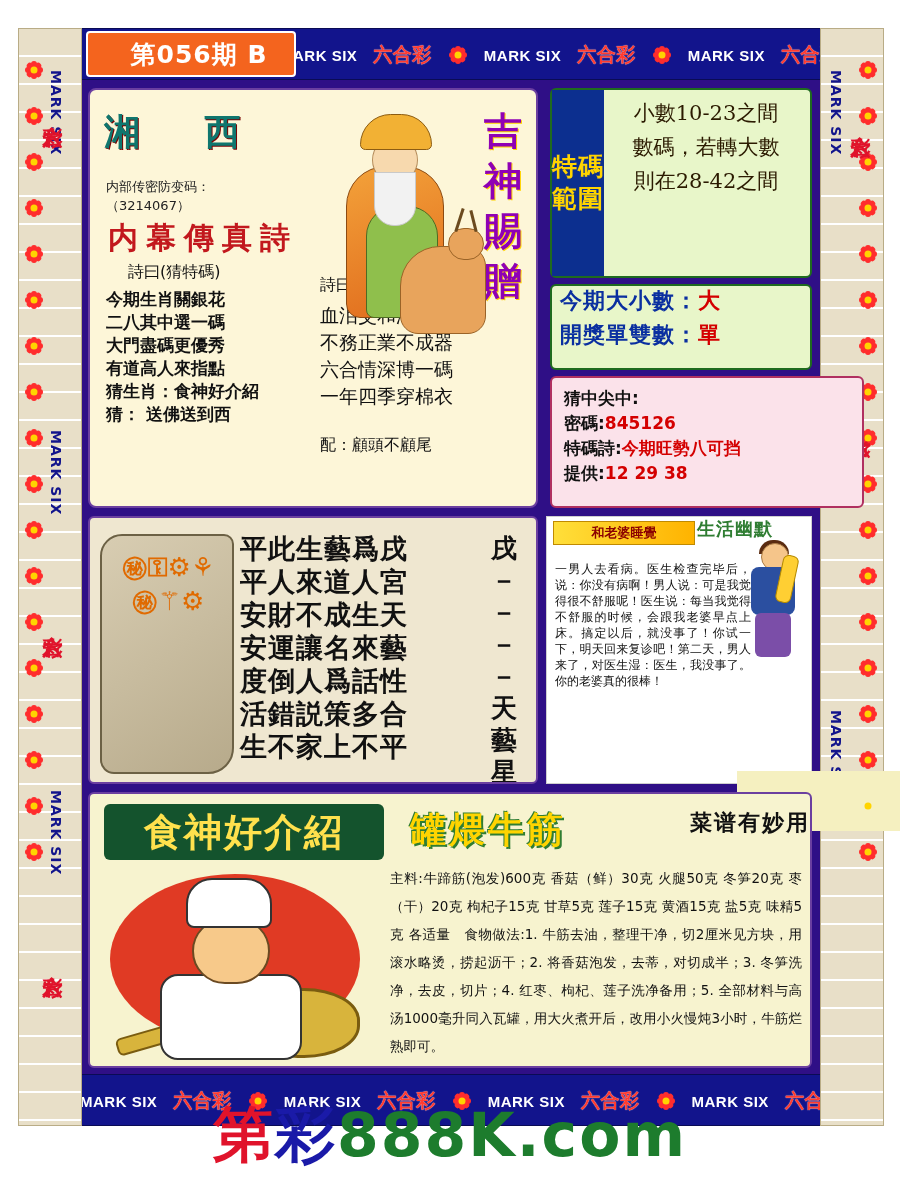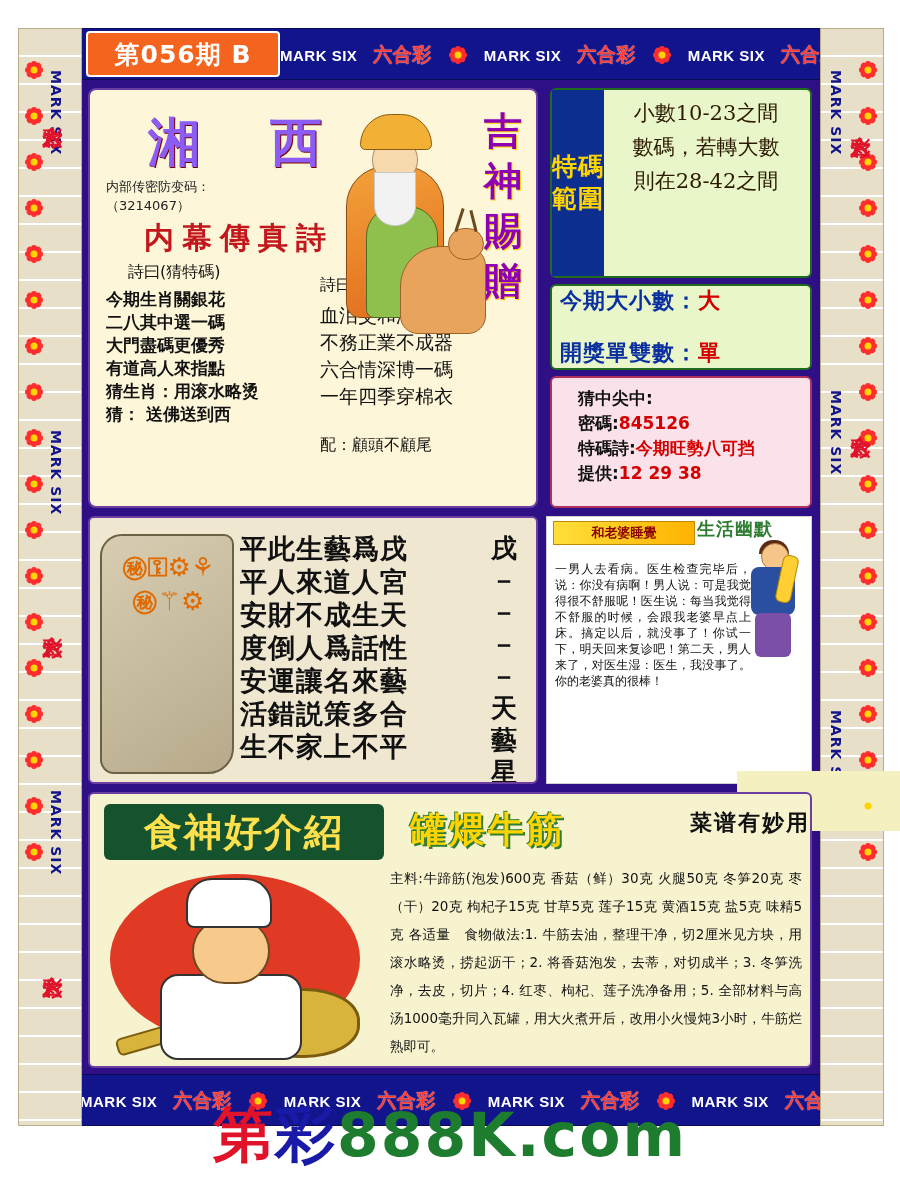--- a/index.html
+++ b/index.html
@@ -68,49 +68,49 @@
   }
   .side-flowers{position:absolute;display:flex;flex-direction:column;align-items:center;gap:26px;}
 
   
   .issue-badge{
     position:absolute;left:86px;top:31px;width:190px;height:42px;
     background:#f4641e;border:2px solid #fff;border-radius:4px;
     color:#fff;font-size:25px;font-weight:bold;
     display:flex;align-items:center;justify-content:center;
     letter-spacing:1px;
+    padding-left:16px;
   }
 
   
   .content{
     position:absolute;left:82px;top:80px;width:738px;height:994px;
     background:#2f0f86;
   }
 
   
   .panel{position:absolute;box-sizing:border-box;}
   .poem-panel{
     left:6px;top:8px;width:450px;height:420px;
     background:#fdf6d8;border:2px solid #6b3fa0;border-radius:8px;
     overflow:hidden;
   }
   .xiangxi{
-    position:absolute;left:14px;top:18px;font-size:52px;font-weight:bold;
-    color:#8b5cf6;letter-spacing:26px;
+    position:absolute;left:14px;top:18px;font-size:36px;font-weight:bold;
+    color:#0f766e;letter-spacing:26px;
     text-shadow:1px 1px 0 #7a0000;
     font-family:"DejaVu Sans",sans-serif;
-    margin-left:44px;
   }
   .secret-line{
     position:absolute;left:16px;top:88px;font-size:13px;color:#222;
   }
   .secret-num{position:absolute;left:16px;top:107px;font-size:13px;color:#222;}
   .neimu{
     position:absolute;left:18px;top:128px;font-size:30px;font-weight:bold;
-    color:#c2181d;letter-spacing:8px;margin-left:36px;
+    color:#c2181d;letter-spacing:8px;
   }
   .shiyue1{position:absolute;left:38px;top:172px;font-size:16px;color:#111;}
   .poem-left{
     position:absolute;left:16px;top:198px;font-size:17px;color:#111;
     line-height:23px;font-weight:bold;
   }
   .shiyue2{position:absolute;left:230px;top:185px;font-size:16px;color:#111;}
   .poem-right{
     position:absolute;left:230px;top:212px;font-size:19px;color:#111;
     line-height:27px;
@@ -173,29 +173,29 @@
     line-height:32px;letter-spacing:1px;
   }
   .tema-body{
     position:absolute;left:56px;top:6px;right:6px;bottom:6px;
     color:#2b1a00;font-size:21px;line-height:34px;text-align:center;
     font-family:"DejaVu Serif","Liberation Serif",serif;
   }
   .daxiao-panel{
     left:468px;top:204px;width:262px;height:86px;
     background:#e8f6c9;border:2px solid #1f6b1f;border-radius:6px;
-    display:flex;flex-direction:column;justify-content:space-between;gap:4px;
+    display:flex;flex-direction:column;justify-content:flex-start;gap:4px;
     padding-left:8px;
   }
   .daxiao-line{font-size:22px;font-weight:bold;color:#0a2fa0;letter-spacing:1px;}
   .daxiao-line .val{color:#d40000;}
   .guess-panel{
-    left:468px;top:296px;width:262px;height:132px;
+    left:468px;top:296px;width:314px;height:132px;
     background:#fbe2ea;border:2px solid #b03060;border-radius:6px;
-    padding:8px 26px;box-sizing:border-box;
+    padding:8px 12px;box-sizing:border-box;
   }
   .guess-panel div{font-size:17px;color:#111;line-height:25px;font-weight:bold;}
   .guess-panel .red{color:#d40000;}
 
   
   .stone-panel{
     left:6px;top:436px;width:450px;height:268px;
     background:#efe7d0;border:2px solid #6b3fa0;border-radius:6px;
     overflow:hidden;
   }
@@ -554,21 +554,21 @@
       <div class="xiangxi">湘 西</div>
       <div class="secret-line">内部传密防变码：</div>
       <div class="secret-num">（3214067）</div>
       <div class="neimu">内幕傳真詩</div>
       <div class="shiyue1">詩曰(猜特碼)</div>
       <div class="poem-left">
         <div>今期生肖關銀花</div>
         <div>二八其中選一碼</div>
         <div>大門盡碼更優秀</div>
         <div>有道高人來指點</div>
-        <div>猜生肖：用滚水略烫</div>
+        <div>猜生肖：食神好介紹</div>
         <div>猜： 送佛送到西</div>
       </div>
       <div class="shiyue2">詩曰(猜平、連碼)</div>
       <div class="poem-right">
         <div>血泪交和滋淋淋</div>
         <div>不務正業不成器</div>
         <div>六合情深博一碼</div>
         <div>一年四季穿棉衣</div>
       </div>
       <div class="peiline">配：顧頭不顧尾</div>
@@ -618,22 +618,22 @@
     </div>
 
     <div class="panel stone-panel">
       <div class="stone">
         <div class="glyphs">㊙⚿⚙⚘㊙⚚⚙</div>
       </div>
       <div class="couplet">
         <div>平此生藝爲戌</div>
         <div>平人來道人宮</div>
         <div>安財不成生天</div>
+        <div>安運讓名來藝</div>
         <div>度倒人爲話性</div>
-        <div>安運讓名來藝</div>
         <div>活錯説策多合</div>
         <div>生不家上不平</div>
       </div>
       <div class="couplet-right">戌－－－－天藝星</div>
     </div>
 
     <div class="panel joke-panel">
       <div class="joke-title">和老婆睡覺</div>
       <div class="joke-tag">生活幽默</div>
       <div class="saxman">

